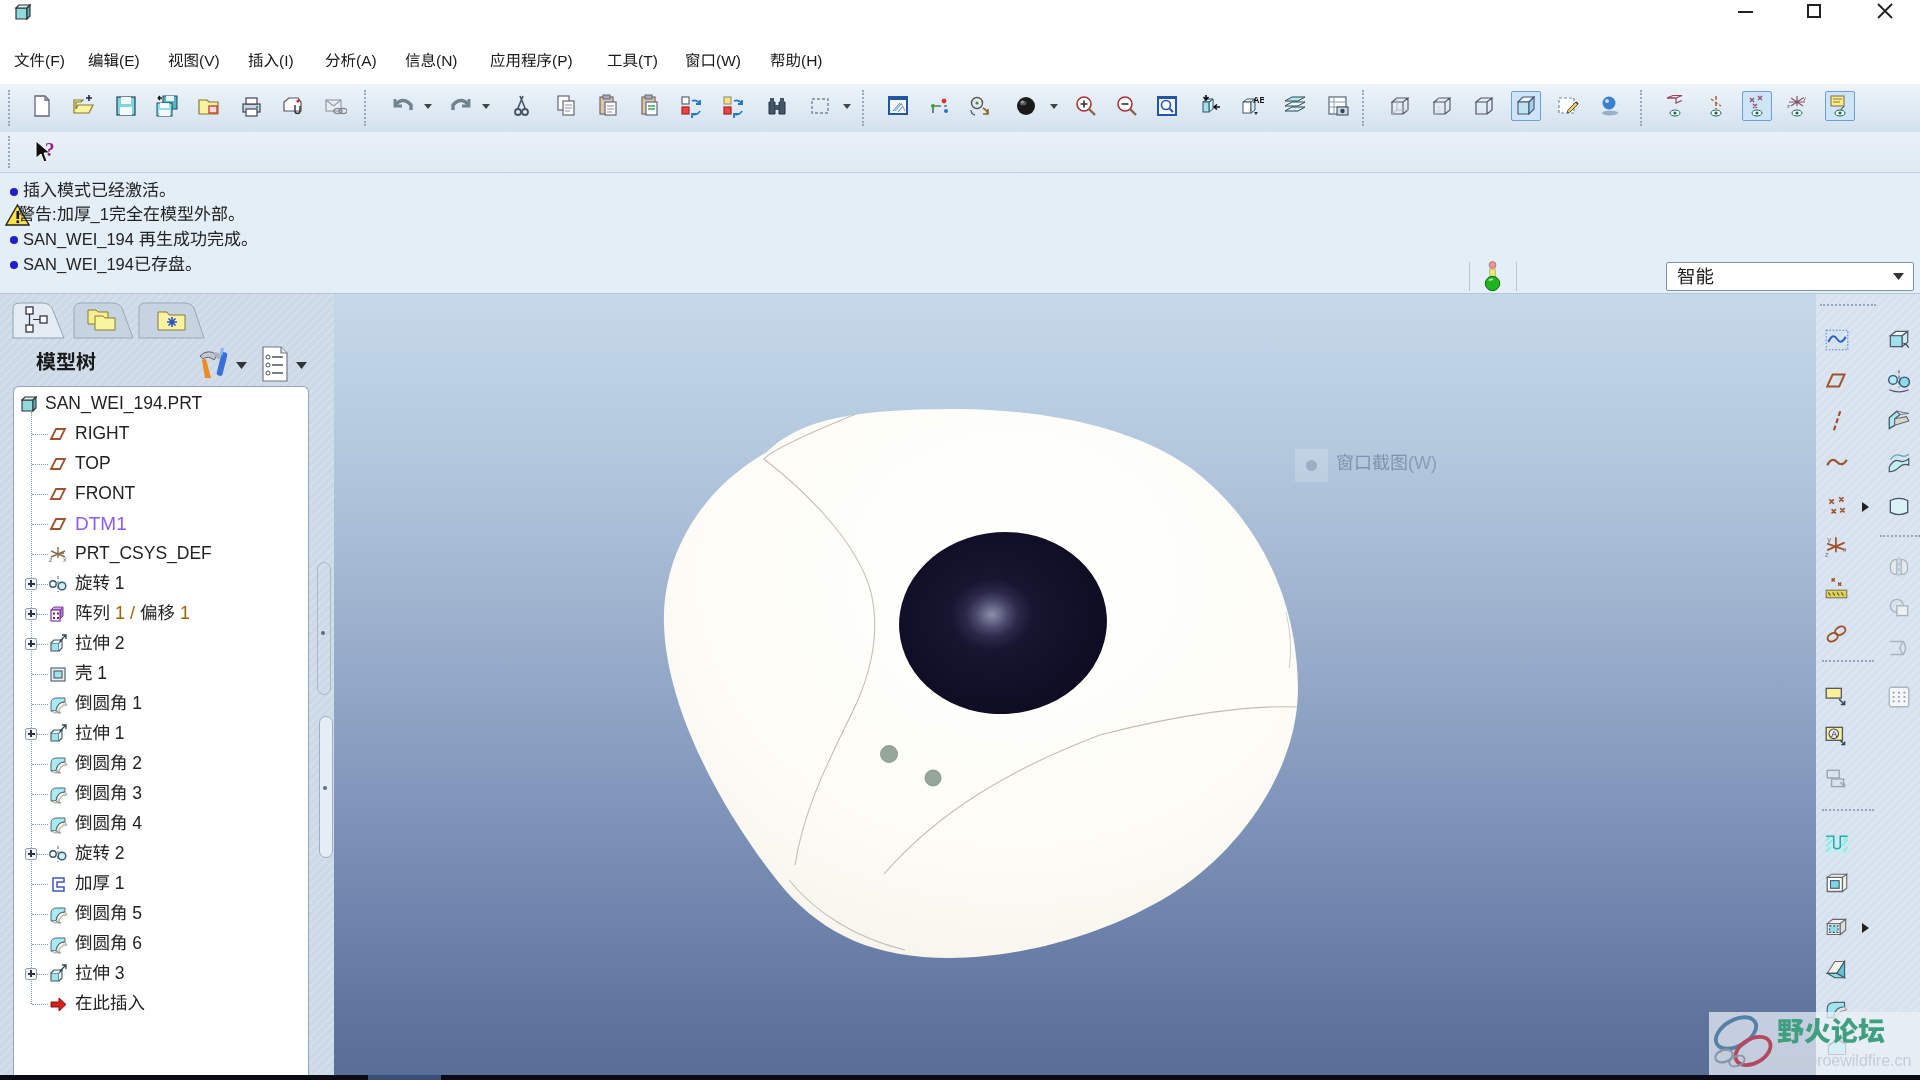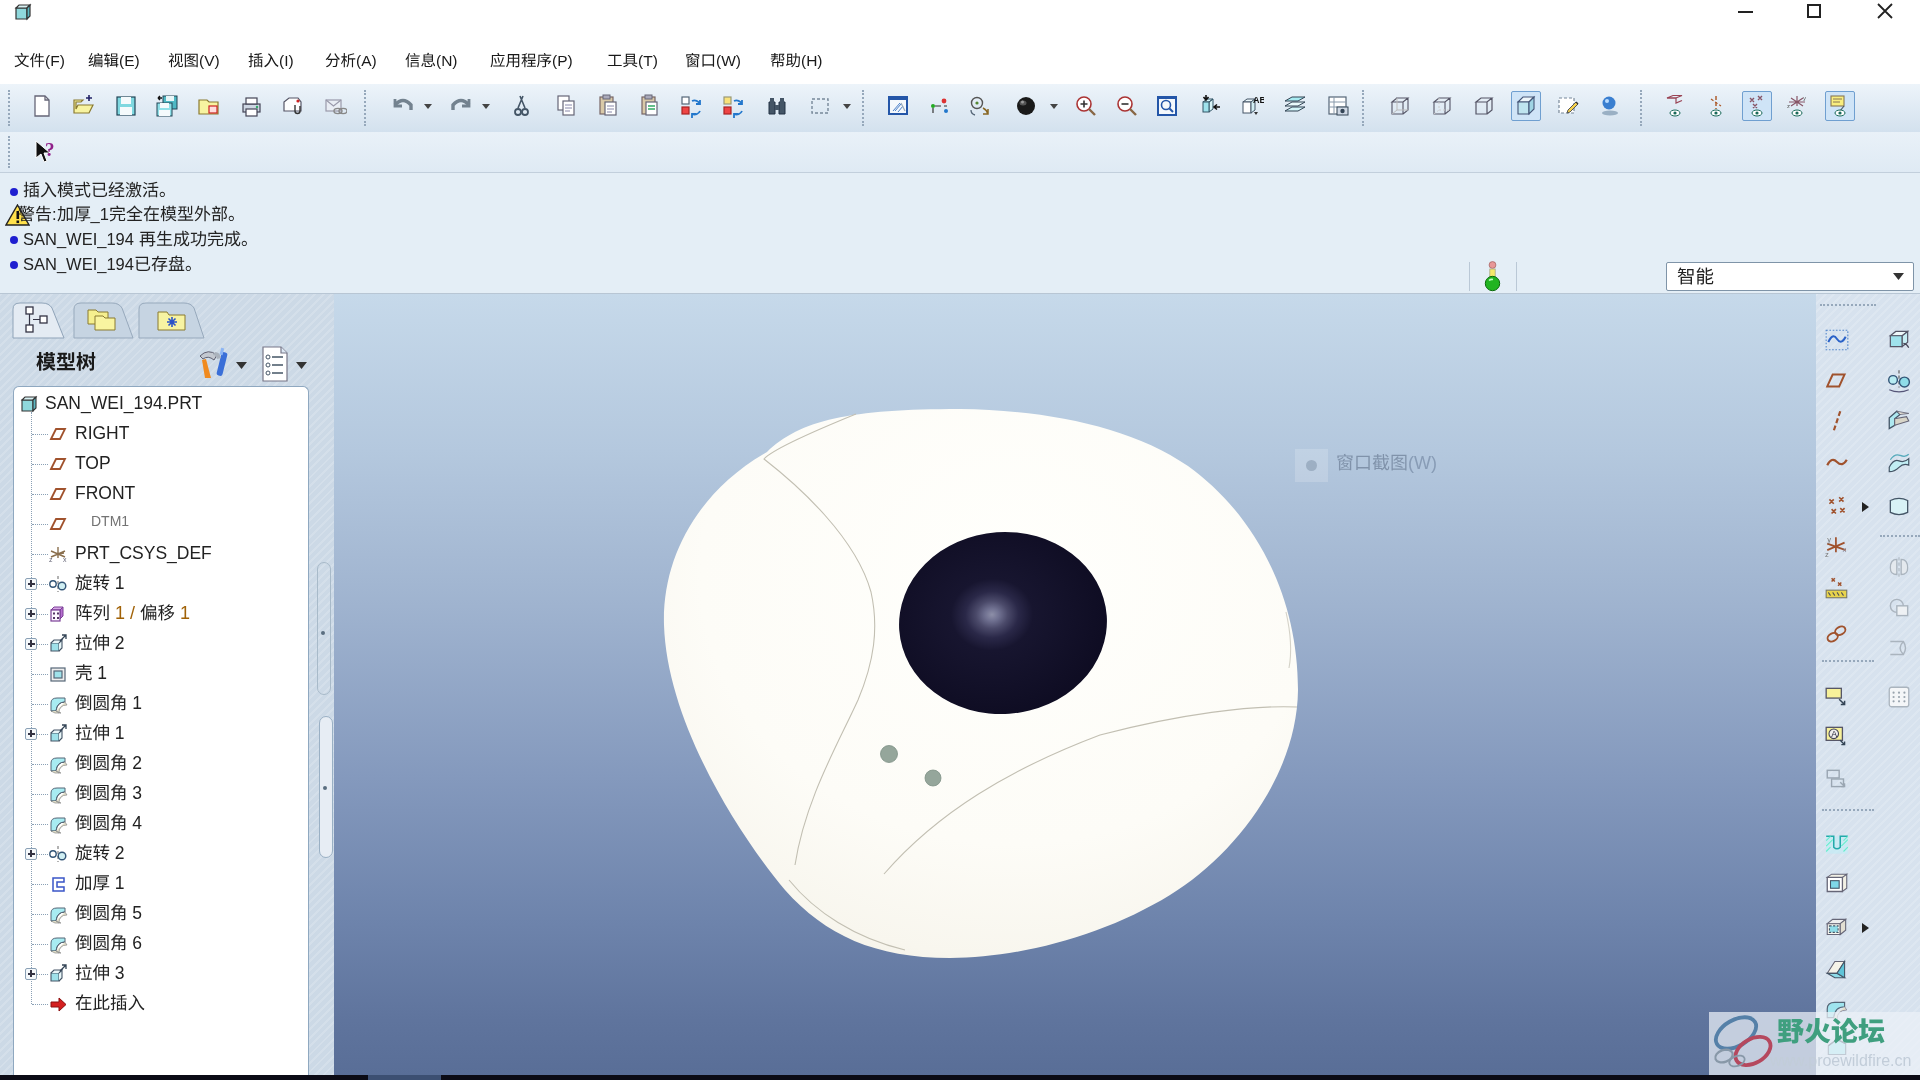--- a/index.html
+++ b/index.html
@@ -518,21 +518,21 @@
     <div class="abs" style="left:75px;top:453px;font-size:17.5px;color:#222">TOP</div>
     <div class="abs" style="left:32px;top:494px;width:16px;height:1px;border-top:1px dotted #8aa0b5"></div>
     <svg class="icon" style="left:48px;top:484px" width="20" height="20" viewBox="0 0 20 20">
       <path d="M3 15 L8 5 L17 5 L12 15 Z" fill="none" stroke="#a0522d" stroke-width="1.8"></path>
     </svg>
     <div class="abs" style="left:75px;top:483px;font-size:17.5px;color:#222">FRONT</div>
     <div class="abs" style="left:32px;top:524px;width:16px;height:1px;border-top:1px dotted #8aa0b5"></div>
     <svg class="icon" style="left:48px;top:514px" width="20" height="20" viewBox="0 0 20 20">
       <path d="M3 15 L8 5 L17 5 L12 15 Z" fill="none" stroke="#a0522d" stroke-width="1.8"></path>
     </svg>
-    <div class="abs" style="left:91px;top:513px;font-size:14px;color:#737373">DTM1</div>
+    <div class="abs" style="left:75px;top:513px;font-size:19px;color:#8b5cf6">DTM1</div>
     <div class="abs" style="left:32px;top:554px;width:16px;height:1px;border-top:1px dotted #8aa0b5"></div>
     <svg class="icon" style="left:48px;top:544px" width="20" height="20" viewBox="0 0 20 20">
       <path d="M10 3 v11 M3 7 l14 6 M17 7 L3 13 M10 10 l6 -1" stroke="#8a6f4e" stroke-width="1.4" fill="none"></path>
       <text x="1" y="18" font-size="7" fill="#667">z</text>
       <text x="15" y="18" font-size="7" fill="#667">x</text>
     </svg>
     <div class="abs" style="left:75px;top:543px;font-size:17.5px;color:#222">PRT_CSYS_DEF</div>
     <div class="abs" style="left:32px;top:584px;width:16px;height:1px;border-top:1px dotted #8aa0b5"></div>
     <div class="abs" style="left:25px;top:578px;width:12px;height:12px;background:#f4f8fb;border:1px solid #8aa0b5;border-radius:2px"></div>
     <div class="abs" style="left:27.5px;top:583px;width:7px;height:1.6px;background:#334"></div>

